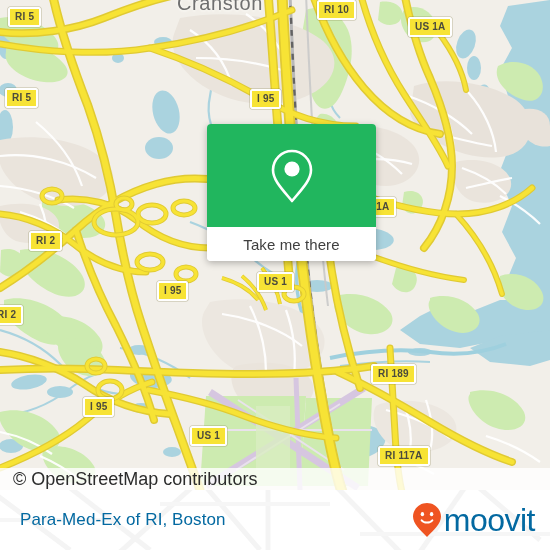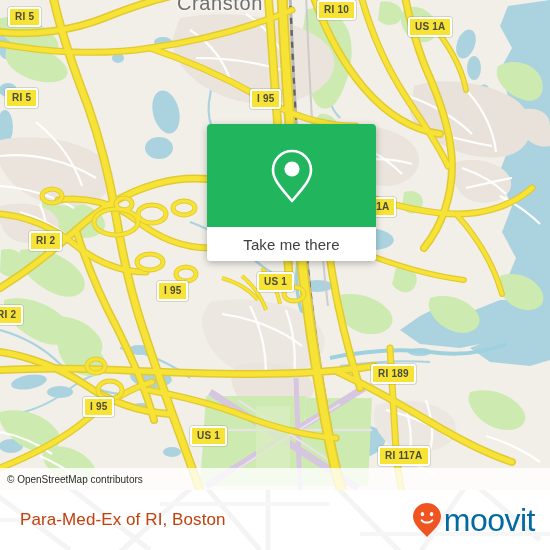--- a/index.html
+++ b/index.html
@@ -76,23 +76,23 @@
     top: 468px;
     width: 550px;
     height: 22px;
     z-index: 8;
     background: rgba(255,255,255,0.80);
     display: flex;
     align-items: center;
   }
   #osm-text {
     font-family: "Liberation Sans", sans-serif;
-    font-size: 10px;
+    font-size: 18px;
     color: #2b2b2b;
-    padding-left: 7px;
+    padding-left: 13px;
     white-space: nowrap;
   }
 
   
   #info-card {
     position: absolute;
     left: 191px;
     top: 124px;
     width: 169px;
     z-index: 20;
@@ -169,21 +169,21 @@
     width: 550px; height: 60px;
     display: block;
   }
   #footer-title {
     position: absolute;
     left: 20px;
     top: 50%;
     transform: translateY(-50%);
     font-family: "Liberation Sans", sans-serif;
     font-size: 17px;
-    color: #c2410c;
+    color: #0369a1;
     letter-spacing: 0.1px;
     white-space: nowrap;
     z-index: 2;
   }
   #brand {
     position: absolute;
     right: 15px;
     top: 50%;
     transform: translateY(-50%);
     display: flex;

